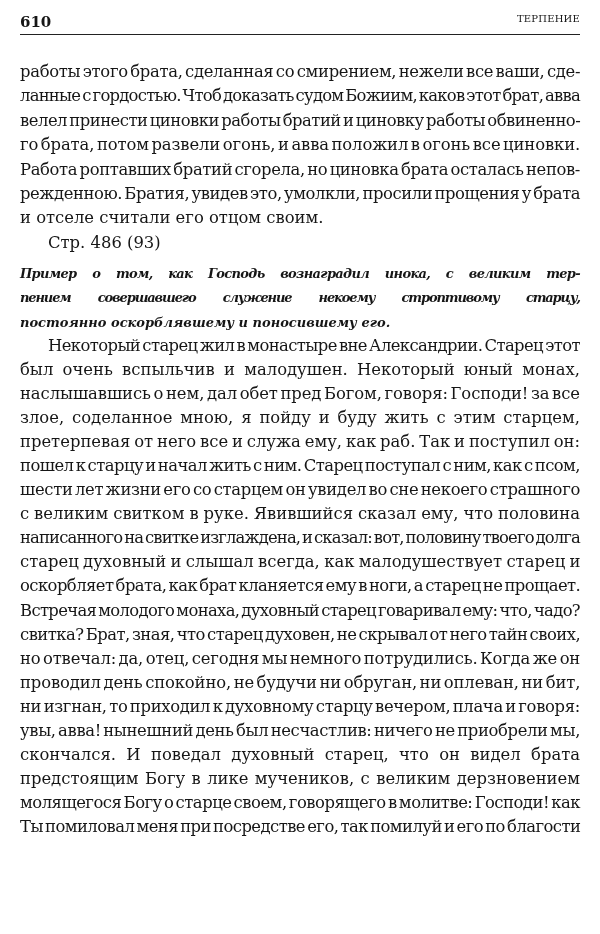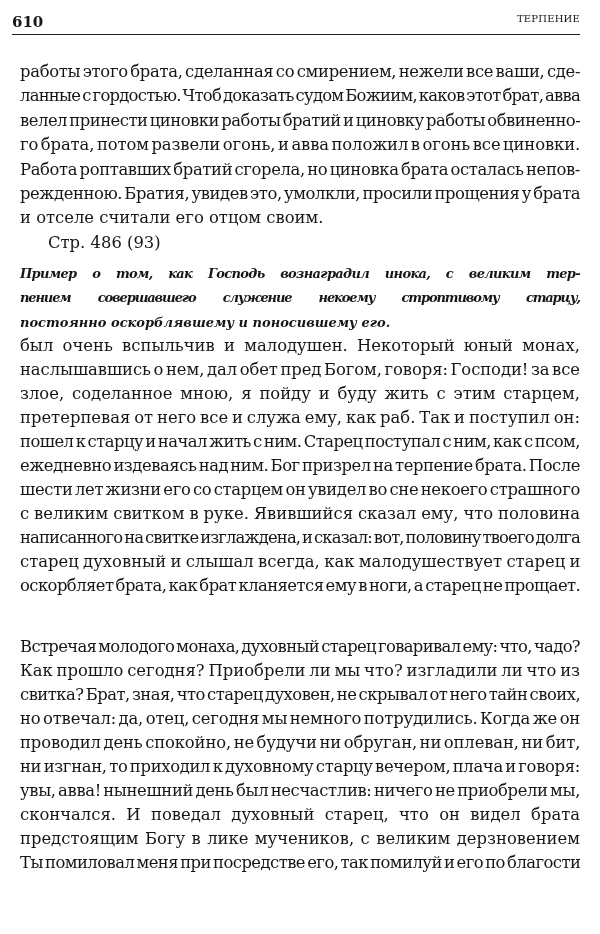--- a/index.html
+++ b/index.html
@@ -1,18 +1,18 @@
 <!DOCTYPE html>
 <html><head>
 <meta charset="utf-8">
 <style>
   html, body { margin: 0; padding: 0; background: #ffffff; }
   body { width: 600px; height: 934px; position: relative; overflow: hidden;
          font-family: "DejaVu Serif", "Liberation Serif", serif; color: #161616; }
-  .header { position: absolute; left: 12px; right: 20px; top: 12px; height: 22px;
+  .header { position: absolute; left: 20px; right: 20px; top: 12px; height: 22px;
             border-bottom: 1.5px solid #222; }
   .page-num { position: absolute; left: 0; top: 1px; font-size: 15px; font-weight: bold; }
   .running-title { position: absolute; right: 0; top: 1px; font-size: 10px; letter-spacing: 0.2px; }
   .body-text { position: absolute; left: 20px; width: 560px; top: 60px; font-size: 16.4px; line-height: 24.4px; }
   .line { white-space: nowrap; text-align: justify; text-align-last: justify; display: block; height: 24.4px; overflow: visible; }
   .line.last { text-align-last: left; }
   .indent { padding-left: 28px; }
   .ref { padding-left: 28px; text-align-last: left; }
   .heading { position: absolute; left: 20px; width: 560px; top: 262px; font-size: 13px; line-height: 24.5px;
              font-style: italic; font-weight: bold; }
@@ -38,35 +38,35 @@
   <span class="line ref" style="">Стр. 486 (93)</span>
 </div>
 
 <div class="heading">
   <span class="line" style="word-spacing: -2.5px; letter-spacing: -0.669492px;">Пример о том, как Господь вознаградил инока, с великим тер-</span>
   <span class="line" style="word-spacing: -2.5px; letter-spacing: -1.11607px;">пением совершавшего служение некоему строптивому старцу,</span>
   <span class="line last" style="">постоянно оскорблявшему и поносившему его.</span>
 </div>
 
 <div class="body-text p2">
+  <span class="line indent" style="word-spacing: -2.5px; letter-spacing: -0.590164px;">Некоторый старец жил в монастыре вне Александрии. Старец этот</span>
   <span class="line" style="">был очень вспыльчив и малодушен. Некоторый юный монах,</span>
   <span class="line" style="word-spacing: -2.5px; letter-spacing: -0.078125px;">наслышавшись о нем, дал обет пред Богом, говоря: Господи! за все</span>
   <span class="line" style="">злое, соделанное мною, я пойду и буду жить с этим старцем,</span>
   <span class="line" style="word-spacing: -1.33333px;">претерпевая от него все и служа ему, как раб. Так и поступил он:</span>
   <span class="line" style="word-spacing: -2.5px; letter-spacing: -0.536232px;">пошел к старцу и начал жить с ним. Старец поступал с ним, как с псом,</span>
-  <span class="line" style="word-spacing: -2.5px; letter-spacing: -0.453846px;">ежедневно издеваясь над ним. Бог призрел на терпение брата. После</span>
   <span class="line" style="word-spacing: -2.5px; letter-spacing: -0.315385px;">шести лет жизни его со старцем он увидел во сне некоего страшного</span>
   <span class="line" style="word-spacing: -0.333333px;">с великим свитком в руке. Явившийся сказал ему, что половина</span>
   <span class="line" style="word-spacing: -2.5px; letter-spacing: -0.85px;">написанного на свитке изглаждена, и сказал: вот, половину твоего долга</span>
   <span class="line" style="word-spacing: -0.875px;">старец духовный и слышал всегда, как малодушествует старец и</span>
   <span class="line" style="word-spacing: -2.5px; letter-spacing: -0.557971px;">оскорбляет брата, как брат кланяется ему в ноги, а старец не прощает.</span>
-  <span class="line" style="word-spacing: -2.5px; letter-spacing: -0.656716px; margin-top: 36px;">Встречая молодого монаха, духовный старец говаривал ему: что, чадо?</span>
-  <span class="line" style="word-spacing: -1.4px;">Как прошло сегодня? Приобрели ли мы что? изгладили ли что из</span>
+  <span class="line" style="word-spacing: -2.5px; letter-spacing: -0.656716px;">Встречая молодого монаха, духовный старец говаривал ему: что, чадо?</span>
   <span class="line" style="word-spacing: -2.5px; letter-spacing: -0.521429px;">свитка? Брат, зная, что старец духовен, не скрывал от него тайн своих,</span>
   <span class="line" style="word-spacing: -2.5px; letter-spacing: -0.169231px;">но отвечал: да, отец, сегодня мы немного потрудились. Когда же он</span>
   <span class="line" style="word-spacing: -2.5px; letter-spacing: -0.123077px;">проводил день спокойно, не будучи ни обруган, ни оплеван, ни бит,</span>
   <span class="line" style="word-spacing: -2.5px; letter-spacing: -0.318182px;">ни изгнан, то приходил к духовному старцу вечером, плача и говоря:</span>
   <span class="line" style="word-spacing: -2.5px; letter-spacing: -0.351562px;">увы, авва! нынешний день был несчастлив: ничего не приобрели мы,</span>
   <span class="line" style="">скончался. И поведал духовный старец, что он видел брата</span>
   <span class="line" style="">предстоящим Богу в лике мучеников, с великим дерзновением</span>
+  <span class="line" style="word-spacing: -2.5px; letter-spacing: -0.492424px;">молящегося Богу о старце своем, говорящего в молитве: Господи! как</span>
   <span class="line" style="word-spacing: -2.5px; letter-spacing: -0.544776px;">Ты помиловал меня при посредстве его, так помилуй и его по благости</span>
 
 </div>
 
 </body></html>

